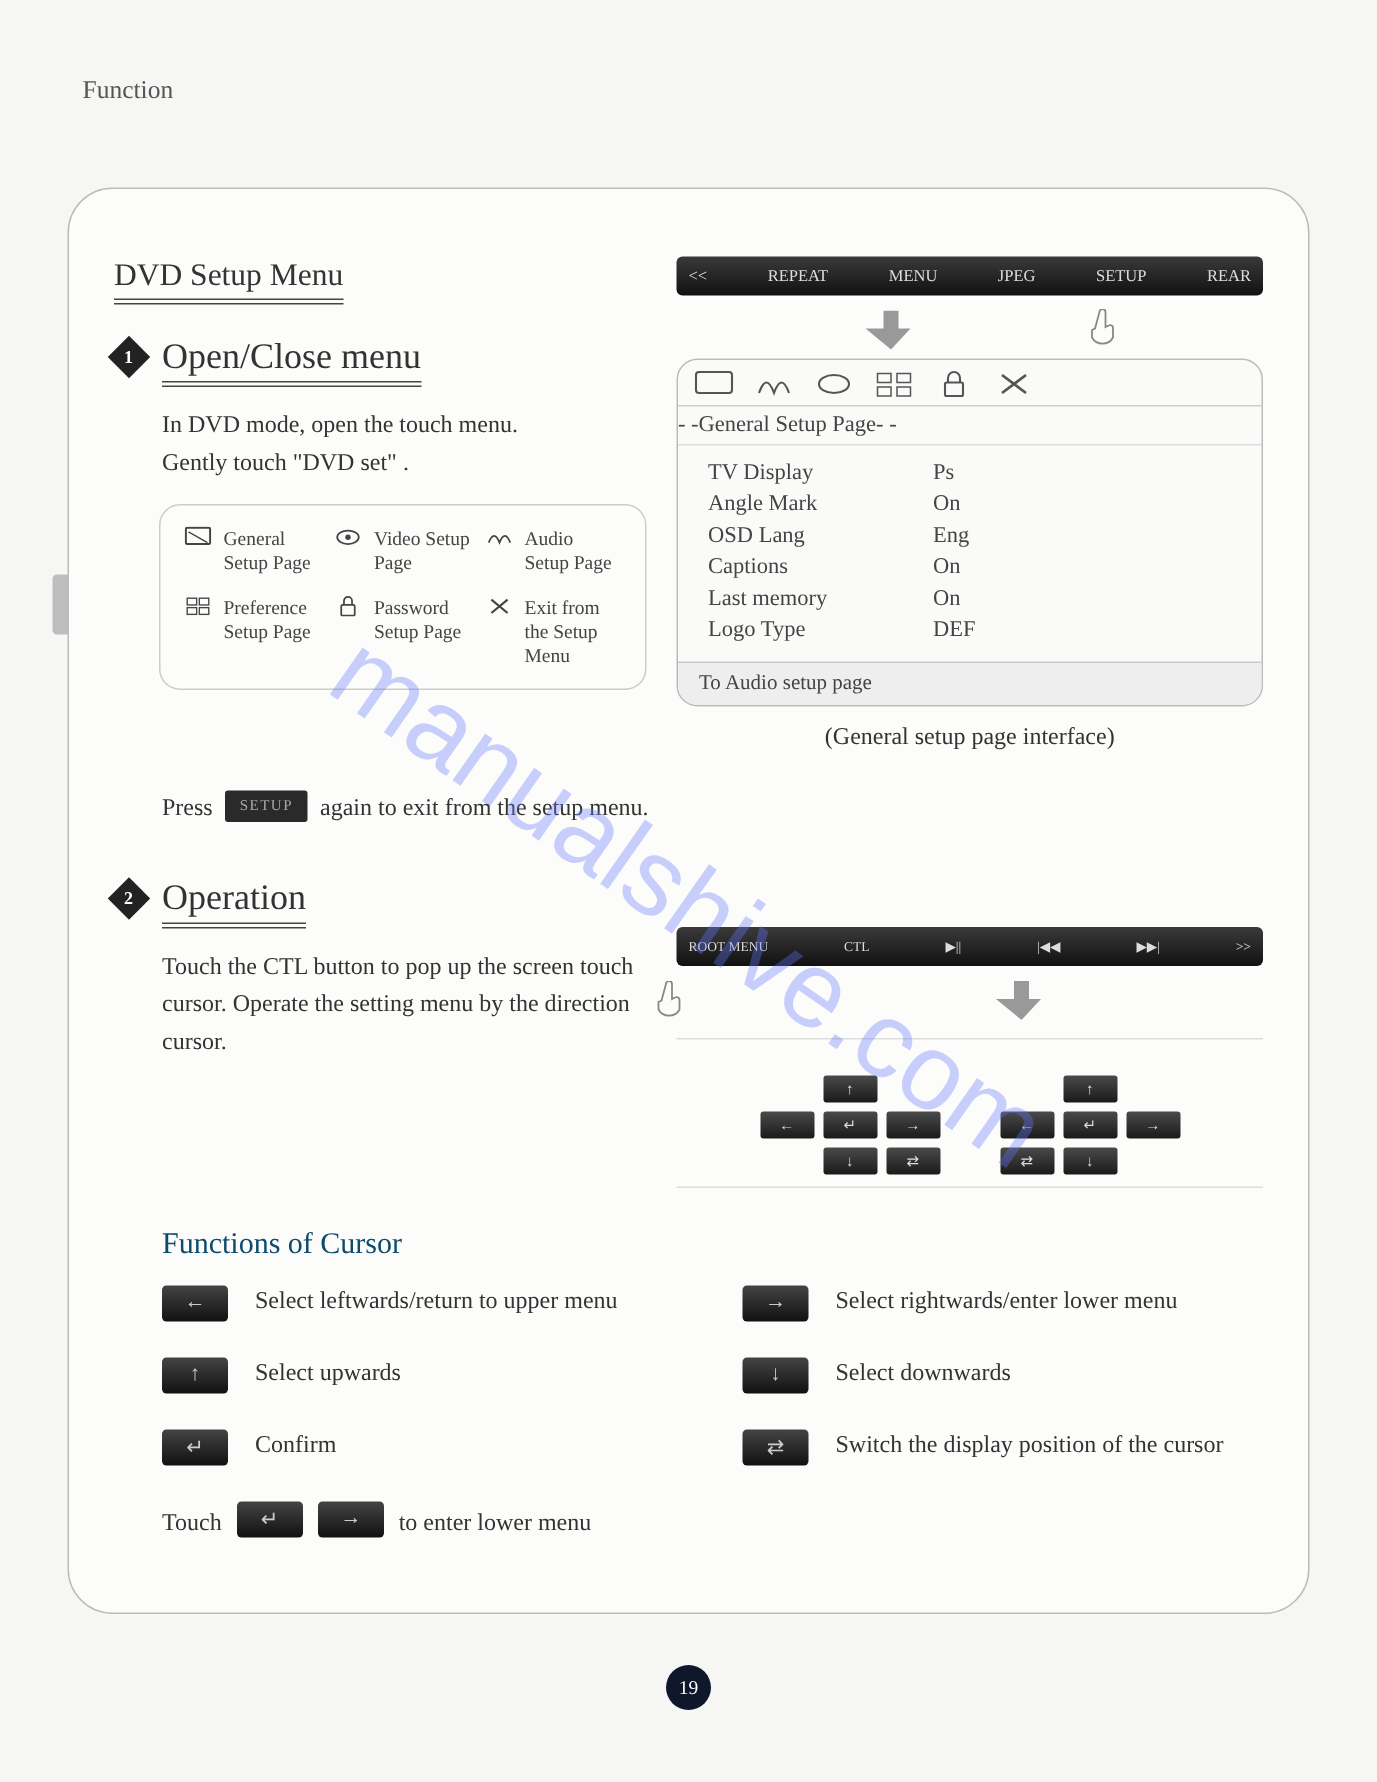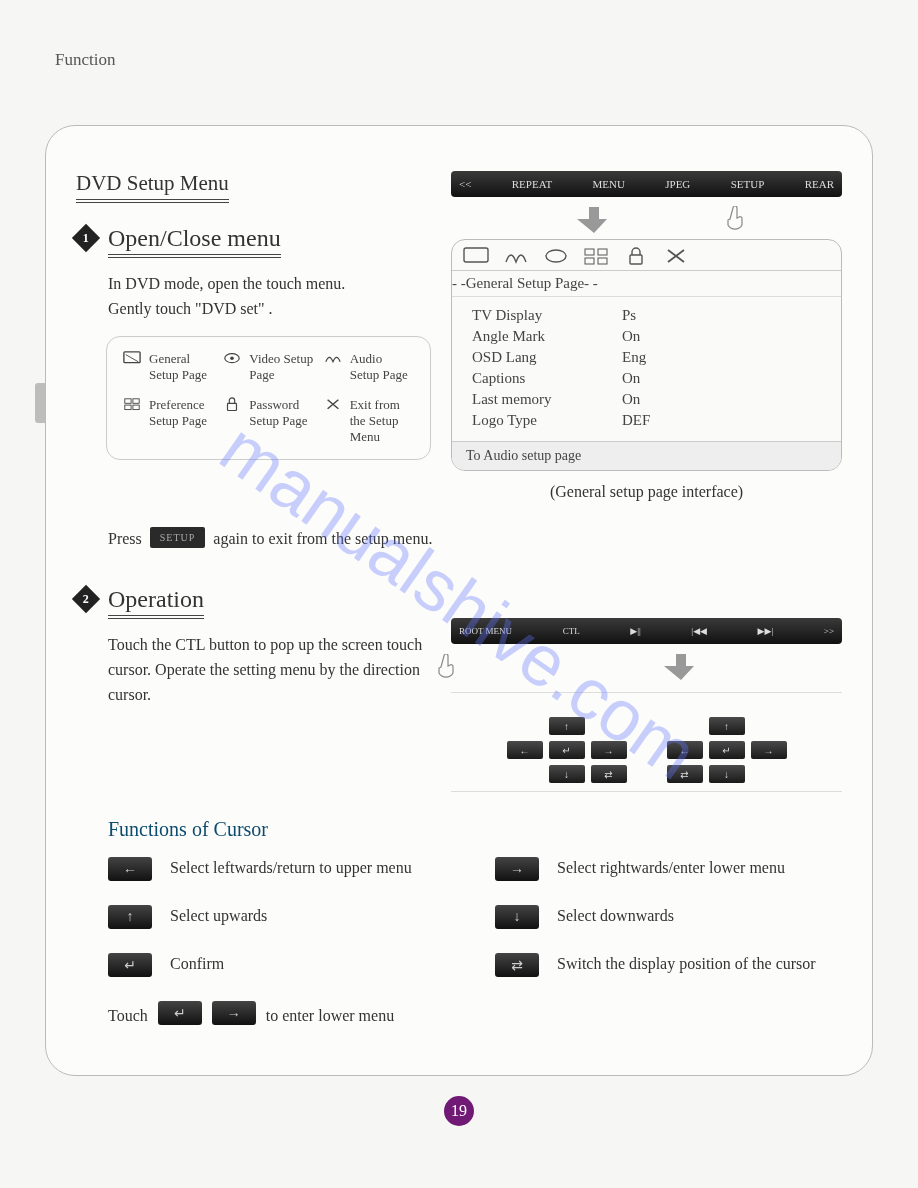--- a/index.html
+++ b/index.html
@@ -167,26 +167,26 @@
     border-radius: 3px;
     display:flex; align-items:center; justify-content:center;
     flex-shrink: 0;
     color: #ccc;
     font-size: 14px;
   }
   .func-text { font-size: 16px; line-height: 1.4; }
   .touch-line { margin: 24px 0 0 32px; font-size: 16px; display:flex; align-items:flex-end; gap: 10px; flex-wrap:wrap; }
   .page-num {
     width: 30px; height: 30px;
-    background: #701a75;
+    background: #0f172a;
     border-radius: 50%;
     color: #fff;
     display:flex; align-items:center; justify-content:center;
-    font-size: 16px;
-    margin: 20px auto 0 auto;
+    font-size: 13px;
+    margin: 34px auto 0 auto;
   }
   hr.divider { border:none; border-top:1px solid #ddd; margin: 8px 0; }
 </style>
 </head>
 <body>
 
 <div class="header-label">Function</div>
 <div class="side-tab"></div>
 
 <div class="page-frame">

